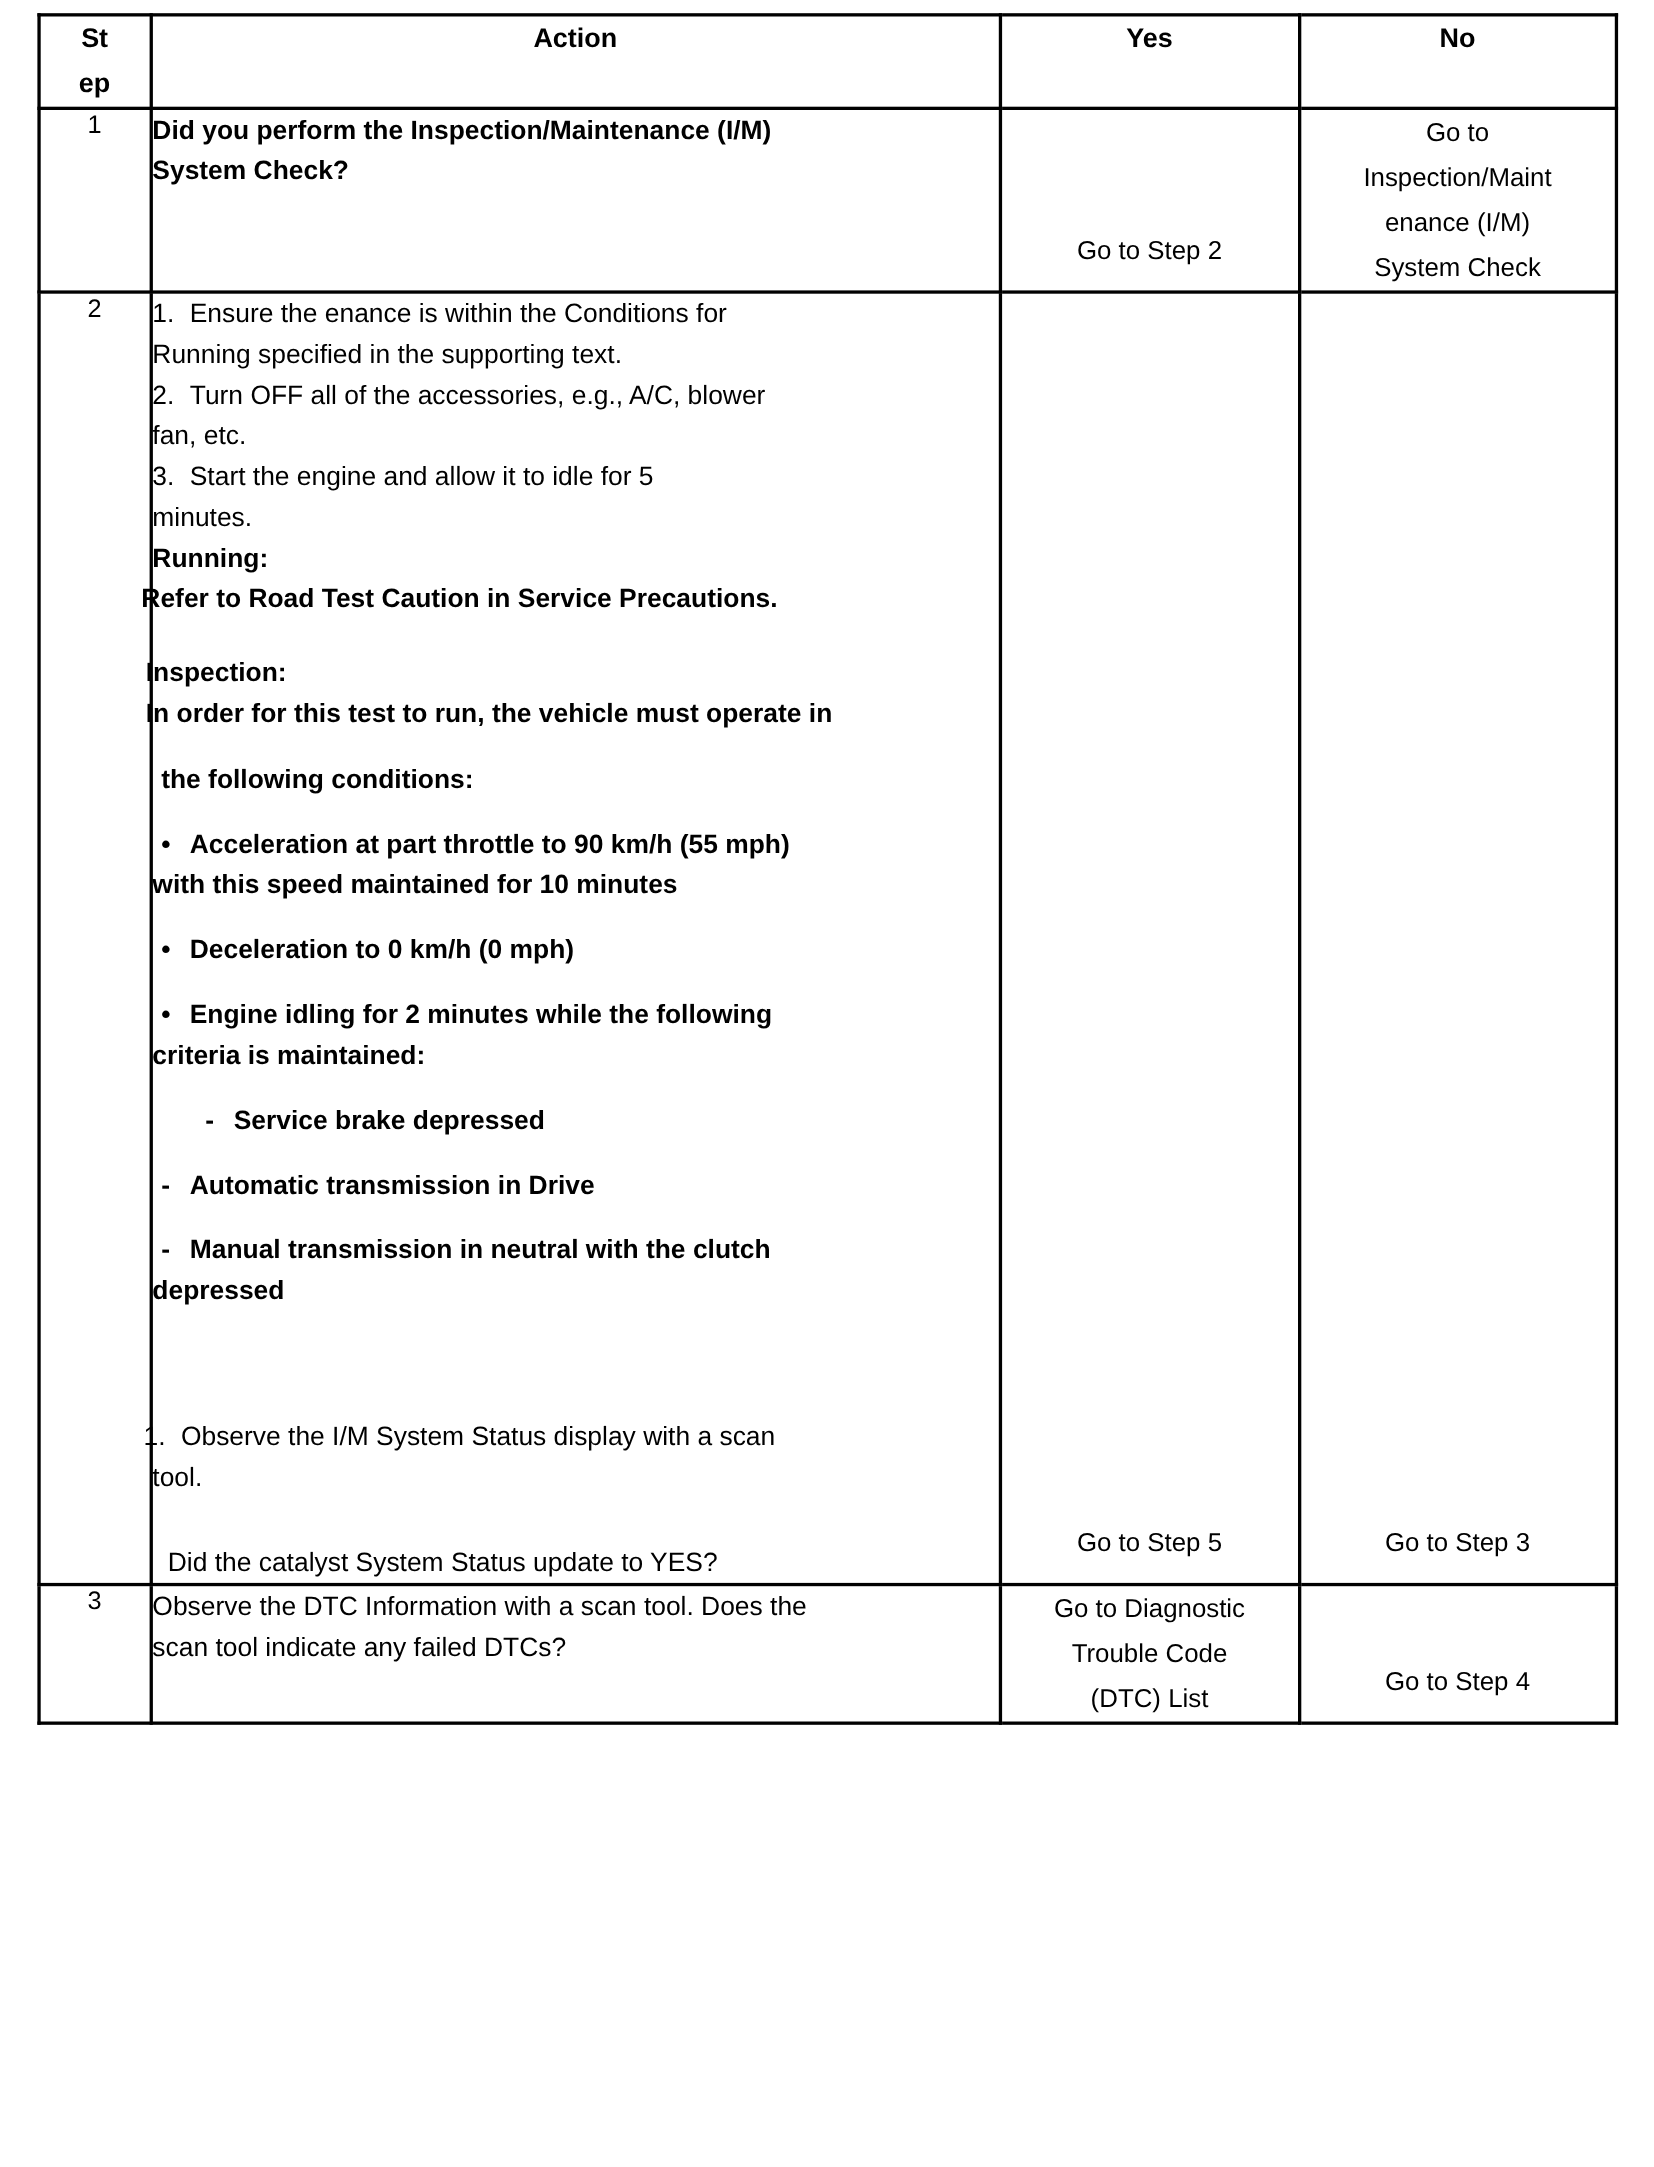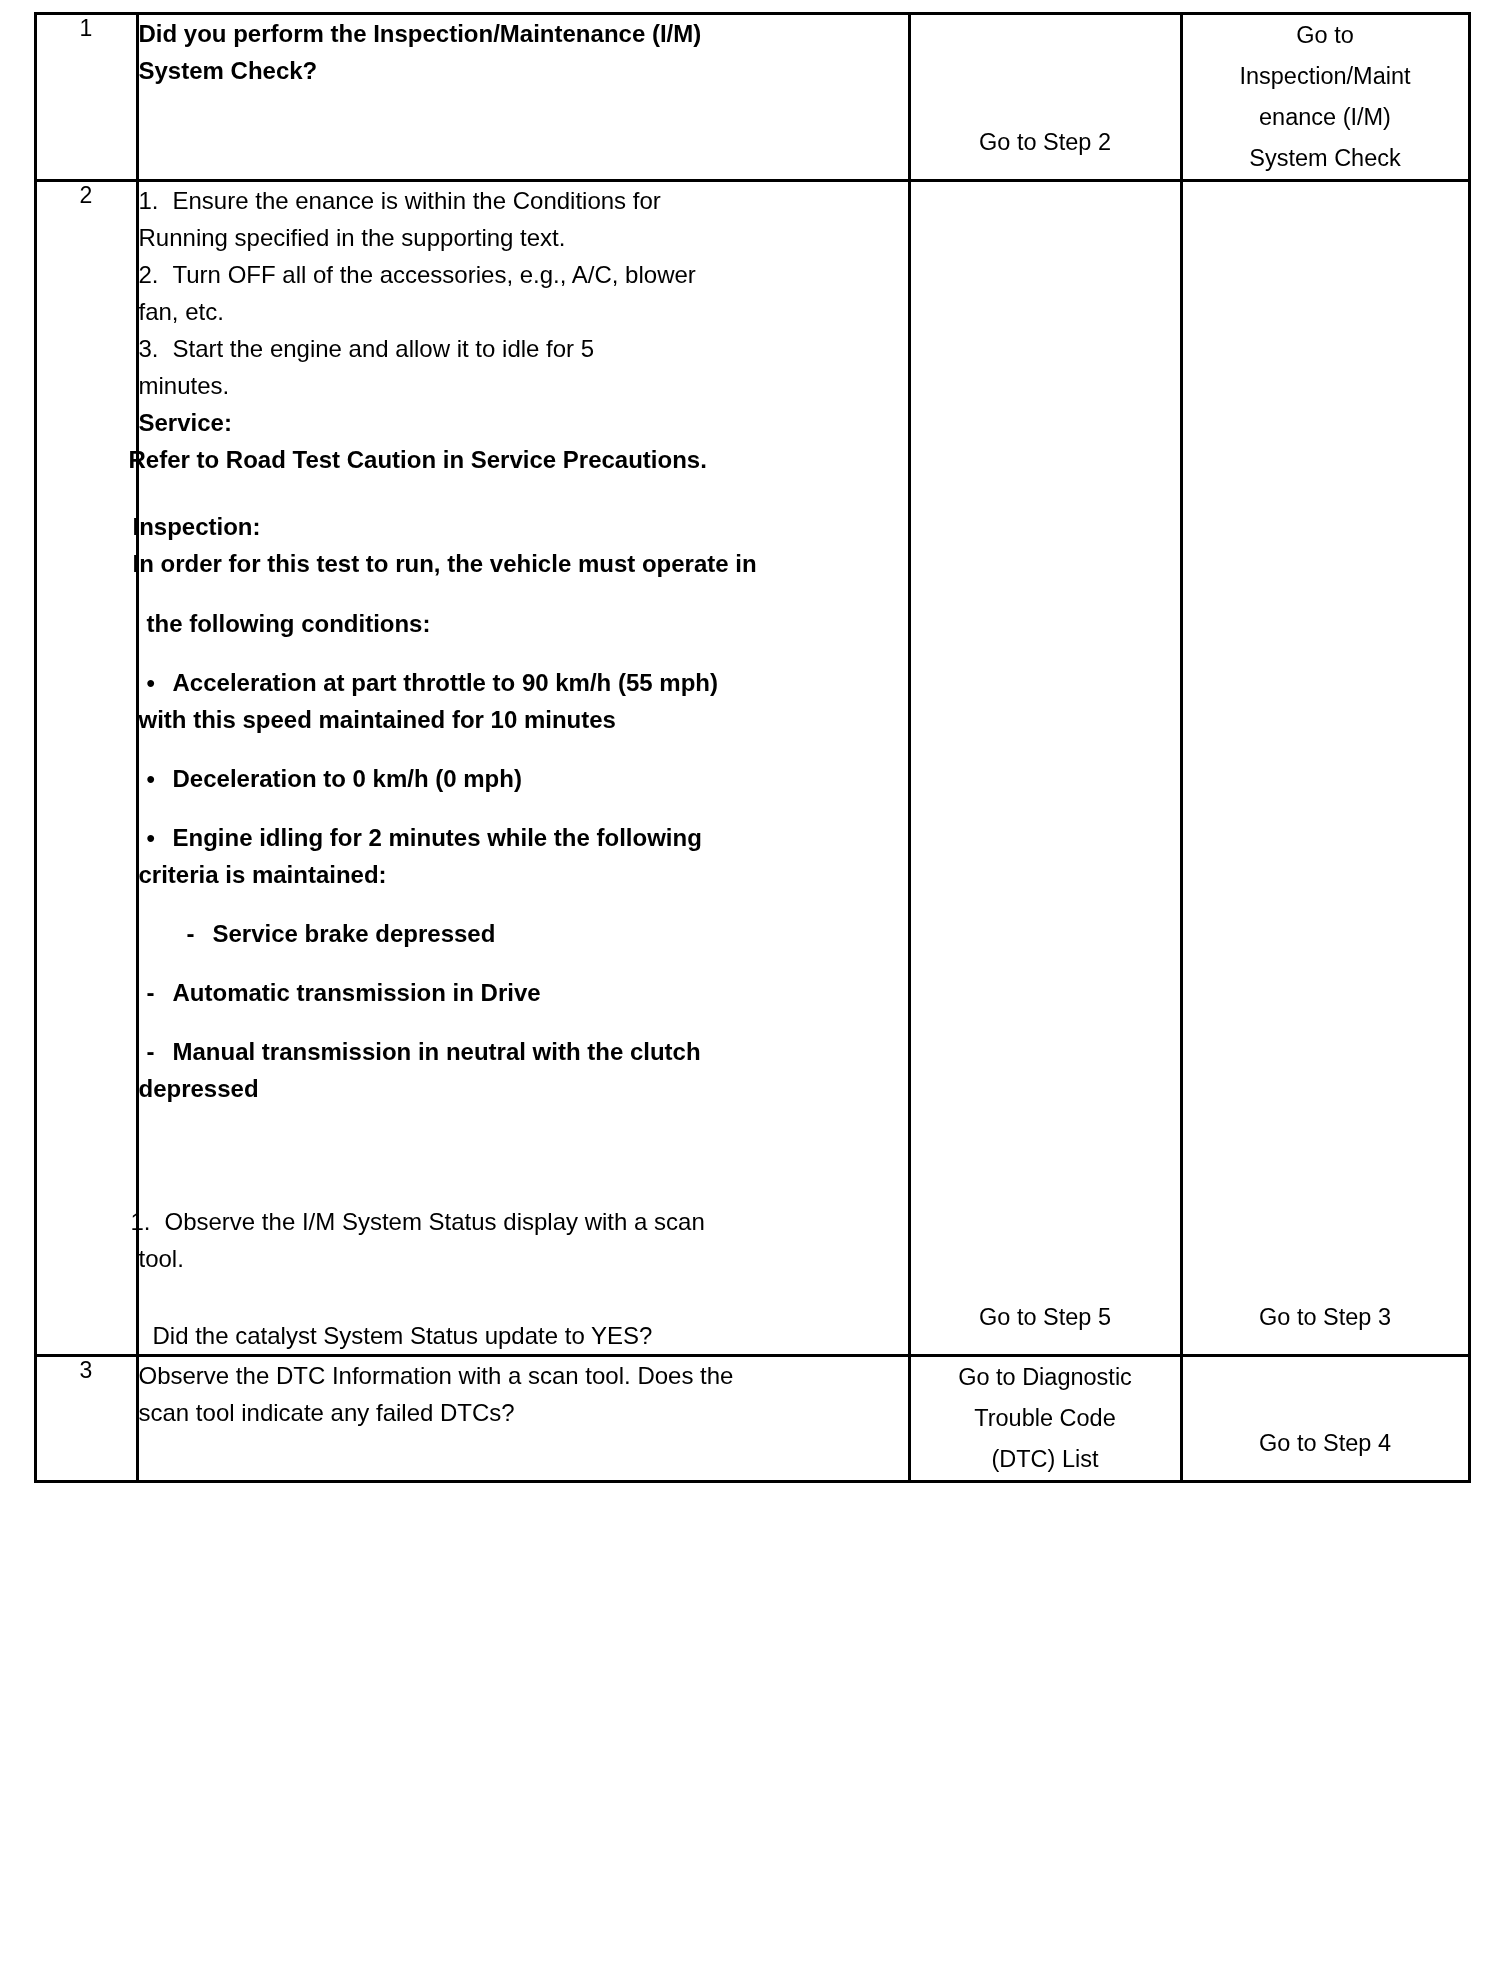--- a/index.html
+++ b/index.html
@@ -154,20 +154,29 @@
 
 <div class="page">
   <table class="diag">
     <colgroup>
       <col class="c-step">
       <col class="c-action">
       <col class="c-yes">
       <col class="c-no">
     </colgroup>
     <tbody>
+      <tr>
+        <th class="hdr-step">
+          <span class="l1">St</span>
+          <span class="l2">ep</span>
+        </th>
+        <th class="hdr-action">Action</th>
+        <th class="hdr-yes">Yes</th>
+        <th class="hdr-no">No</th>
+      </tr>
 
       <tr>
         <td class="cell-step">1</td>
         <td class="cell-action">
           <p class="numlist" style="margin:0;font-weight:bold;">
             <span>Did you perform the Inspection/Maintenance (I/M)</span><br>
             <span>System Check?</span>
           </p>
         </td>
         <td class="cell-side bottom">
@@ -192,21 +201,21 @@
             <p>
               <span class="num">2.</span><span>Turn OFF all of the accessories, e.g., A/C, blower</span><br>
               <span>fan, etc.</span>
             </p>
             <p>
               <span class="num">3.</span><span>Start the engine and allow it to idle for 5</span><br>
               <span>minutes.</span>
             </p>
           </div>
 
-          <p class="caution">Service:</p>
+          <p class="caution">Running:</p>
           <p class="caution-body">Refer to Road Test Caution    in  Service Precautions.</p>
 
           <p class="important-head">Inspection:</p>
           <p class="important-body">
             <span>In order for this test to run, the vehicle must operate in</span>
             <span class="cont">the following conditions:</span>
           </p>
 
           <p class="bullet-item">
             <span class="bdot">•</span>

